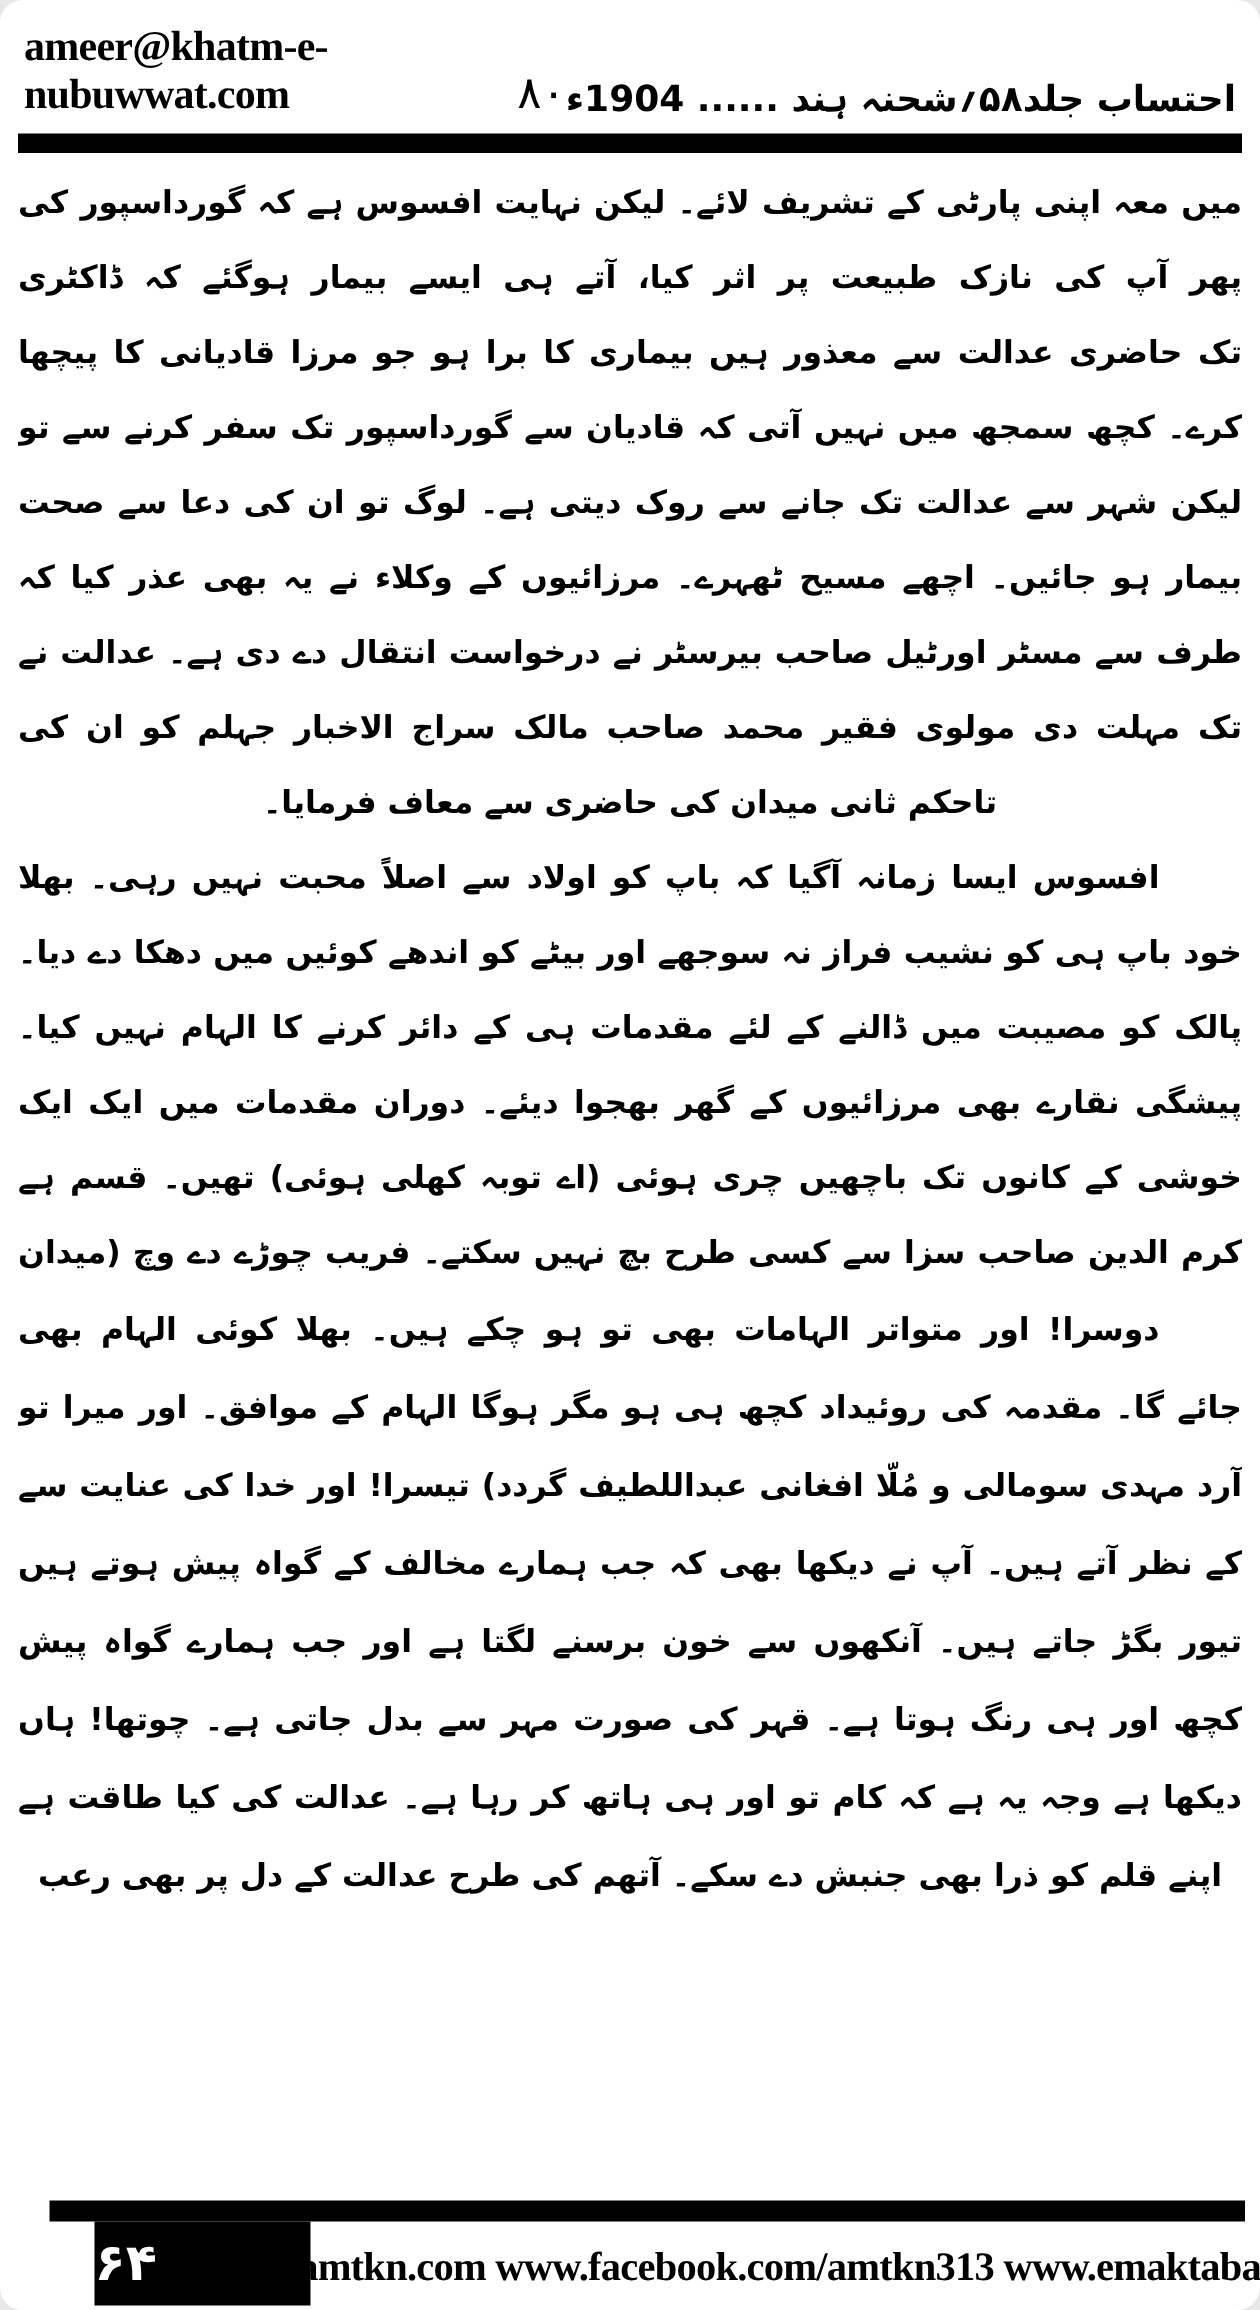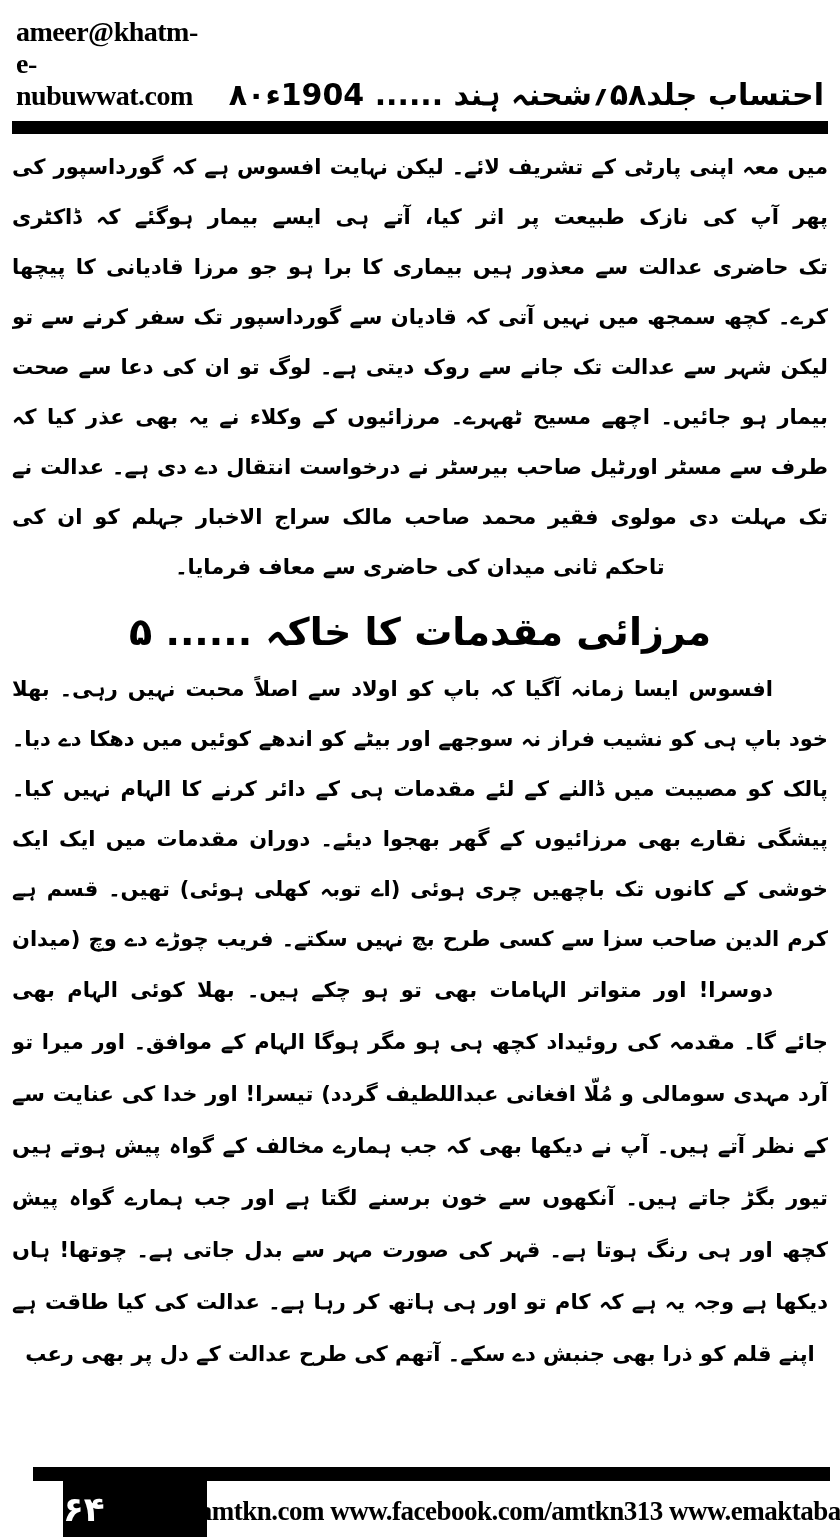--- a/index.html
+++ b/index.html
@@ -4,46 +4,47 @@
 <style>
   html,body{margin:0;padding:0;background:#e8e8e8;}
   .page{
     position:relative;
     width:840px;height:1540px;
     margin:0 auto;
     background:#ffffff;
     color:#000;
     overflow:hidden;
     font-family:"DejaVu Sans",sans-serif;
+    border-radius:15px;
   }
   
   .header{
     display:flex;
     justify-content:space-between;
     align-items:flex-end;
     padding:16px 16px 0 16px;
   }
   .header-email{
     direction:ltr;
     font-family:"Liberation Serif","DejaVu Serif",serif;
     font-weight:bold;
     font-size:28px;
     letter-spacing:-0.5px;
   }
   .header-num{
-    font-weight:bold;
+    font-weight:normal;
     font-size:30px;
     direction:rtl;
     padding-left:30px;
     text-align:center;
   }
   .header-title{
     direction:rtl;
     font-weight:bold;
-    font-size:30px;
+    font-size:24px;
     white-space:nowrap;
   }
   
   .rule{
     height:13px;
     background:#000;
     margin:9px 12px 0 12px;
   }
   
   .body-text{
@@ -135,21 +136,20 @@
       <span class="line">پھر آپ کی نازک طبیعت پر اثر کیا، آتے ہی ایسے بیمار ہوگئے کہ ڈاکٹری سرٹیفکیٹ پیش کیا۔ ایک ماہ</span>
       <span class="line">تک حاضری عدالت سے معذور ہیں بیماری کا برا ہو جو مرزا قادیانی کا پیچھا نہیں چھوڑتی خدا خیر</span>
       <span class="line">کرے۔ کچھ سمجھ میں نہیں آتی کہ قادیان سے گورداسپور تک سفر کرنے سے تو بیماری مانع نہیں ہوتی</span>
       <span class="line">لیکن شہر سے عدالت تک جانے سے روک دیتی ہے۔ لوگ تو ان کی دعا سے صحت پاویں اور آپ</span>
       <span class="line">بیمار ہو جائیں۔ اچھے مسیح ٹھہرے۔ مرزائیوں کے وکلاء نے یہ بھی عذر کیا کہ چیف کورٹ میں ان کی</span>
       <span class="line">طرف سے مسٹر اورٹیل صاحب بیرسٹر نے درخواست انتقال دے دی ہے۔ عدالت نے ایک ہفتہ</span>
       <span class="line">تک مہلت دی مولوی فقیر محمد صاحب مالک سراج الاخبار جہلم کو ان کی درخواست پر عدالت نے</span>
       <span class="line center">تاحکم ثانی میدان کی حاضری سے معاف فرمایا۔</span>
     </div>
 
-    <div class="section-heading">مرزائی مقدمات کا خاکہ ...... ۵</div>
 
     <div class="paragraph p2">
       <span class="line indent">افسوس ایسا زمانہ آگیا کہ باپ کو اولاد سے اصلاً محبت نہیں رہی۔ بھلا غضب ہے نا کہ</span>
       <span class="line">خود باپ ہی کو نشیب فراز نہ سوجھے اور بیٹے کو اندھے کوئیں میں دھکا دے دیا۔ آسمانی باپ نے لے</span>
       <span class="line">پالک کو مصیبت میں ڈالنے کے لئے مقدمات ہی کے دائر کرنے کا الہام نہیں کیا۔ بلکہ فتح یابی کے</span>
       <span class="line">پیشگی نقارے بھی مرزائیوں کے گھر بھجوا دیئے۔ دوران مقدمات میں ایک ایک مرزائی کی مارے</span>
       <span class="line">خوشی کے کانوں تک باچھیں چری ہوئی (اے توبہ کھلی ہوئی) تھیں۔ قسم ہے ہجرت اقدس کی مولوی</span>
       <span class="line">کرم الدین صاحب سزا سے کسی طرح بچ نہیں سکتے۔ فریب چوڑے دے وچ (میدان کے بیچ)</span>
     </div>
 

